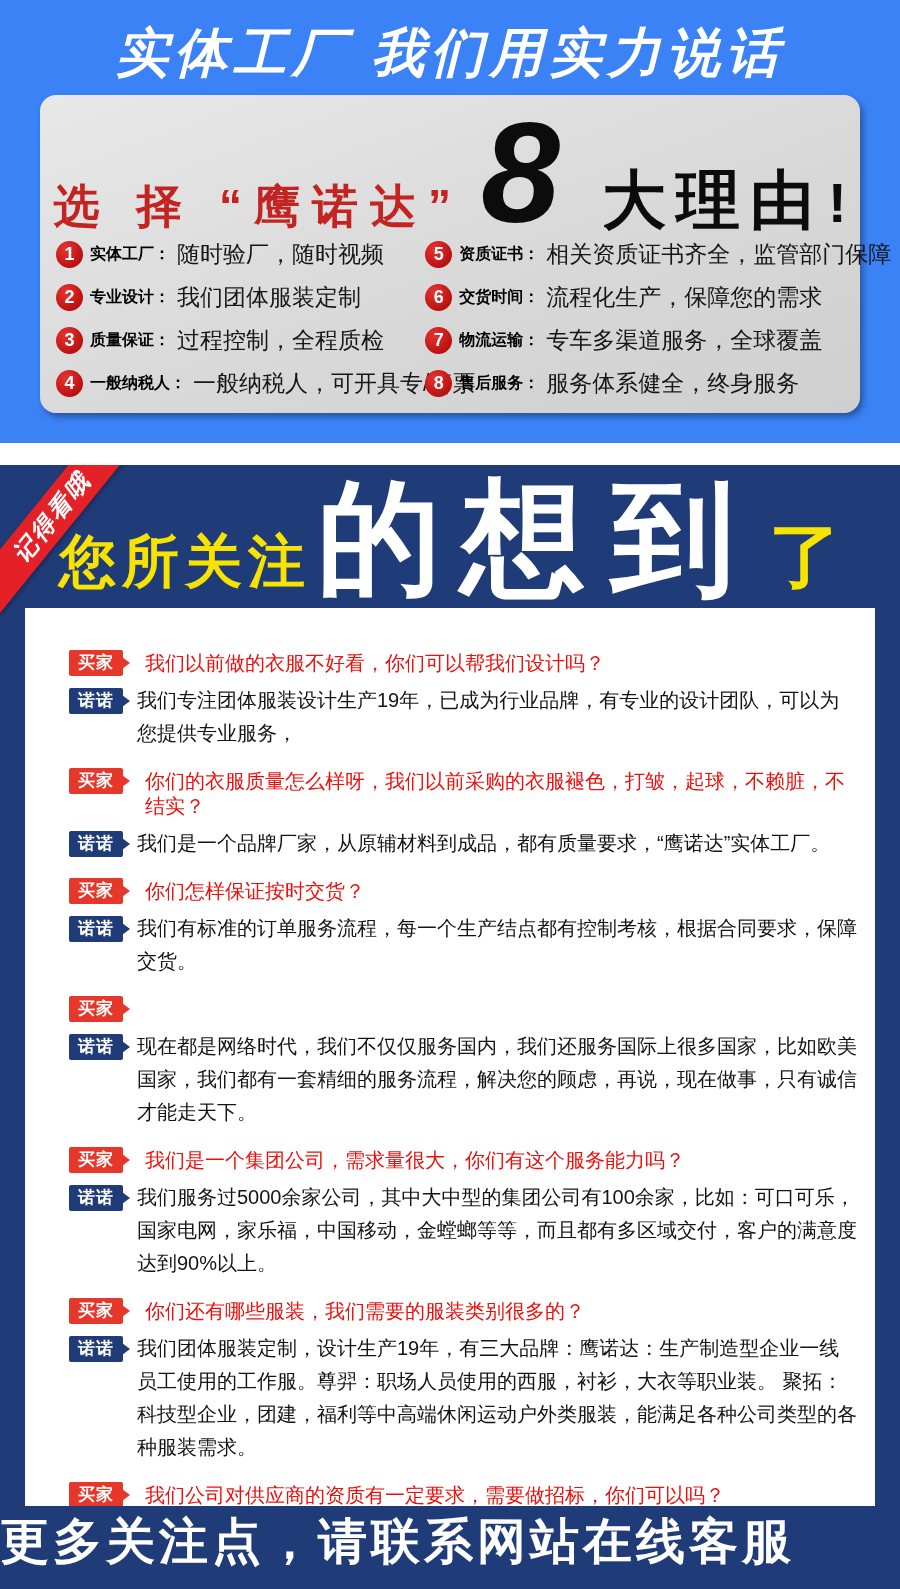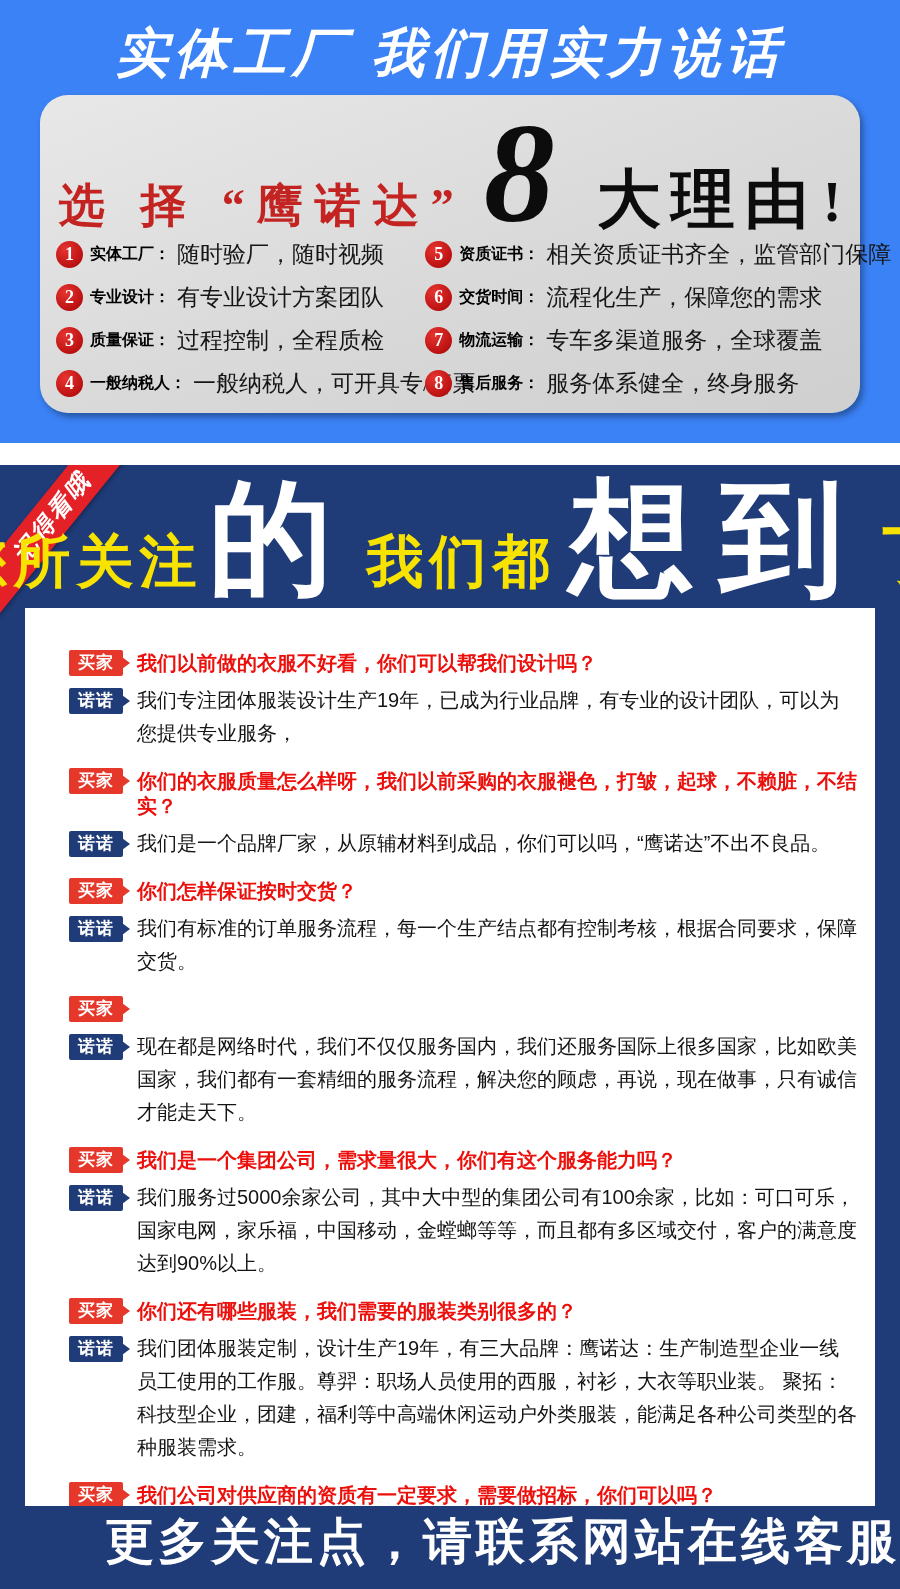--- a/index.html
+++ b/index.html
@@ -12,21 +12,21 @@
   
   .sec-top { position:relative; width:900px; height:443px; background:#3b82f6; }
   .top-headline {
     position:absolute; top:18px; left:0; width:100%; text-align:center;
     color:#ffffff; font-size:53px; font-weight:900; font-style:italic;
     letter-spacing:6px; white-space:nowrap;
   }
   .reasons-card {
     position:absolute; top:95px; left:40px; right:40px; height:318px;
     background:linear-gradient(160deg,#e8e8e8 0%,#d9d9d9 55%,#cfcfcf 100%);
-    border-radius:28px; box-shadow:3px 4px 6px rgba(0,0,0,.35);font-family:Liberation Serif, serif;
+    border-radius:16px; box-shadow:3px 4px 6px rgba(0,0,0,.35);
   }
   .card-title {
     position:absolute; top:18px; left:0; width:100%;
     display:flex; justify-content:center; align-items:baseline; white-space:nowrap;
   }
   .ct-red { color:#c32421; font-size:46px; font-weight:900; letter-spacing:12px; }
   .ct-num { color:#0c0c0c; font-size:142px; font-weight:900; font-style:italic; line-height:.85; margin:0 10px 0 18px; }
   .ct-big { color:#0c0c0c; font-size:64px; font-weight:900; letter-spacing:10px;margin-left:32px; }
   .ct-bang { color:#0c0c0c; font-size:56px; font-weight:900; margin-left:4px; }
   .reasons-grid {
@@ -76,26 +76,26 @@
     position:relative; flex:0 0 auto; height:26px; min-width:46px; padding:0 9px;
     color:#fff; font-size:17px; font-weight:700; line-height:25px; text-align:center;
     border-radius:2px; letter-spacing:1px;
   }
   .tag::after {
     content:''; position:absolute; right:-7px; top:50%; transform:translateY(-50%);
     border-top:6px solid transparent; border-bottom:6px solid transparent; border-left:8px solid #000;
   }
   .tag-buyer { background:#e5382b; } .tag-buyer::after { border-left-color:#e5382b; }
   .tag-seller { background:#1f3b78; } .tag-seller::after { border-left-color:#1f3b78; }
-  .q-text { color:#ec100c; font-size:20px; font-weight:700; line-height:25px; padding-top:1px; }
+  .q-text { color:#ec100c; font-size:20px; font-weight:400; line-height:25px; padding-top:1px;margin-left:8px; }
   .a-text { color:#141414; font-size:20px; line-height:33px; margin-top:-4px; }
 
   .footer-bar {
     position:absolute; bottom:0; left:0; width:900px; height:94px;
-    display:flex; align-items:center; justify-content:flex-end;
+    display:flex; align-items:center; justify-content:flex-start;
   }
   .footer-bar span { color:#fff; font-size:49px; font-weight:900; letter-spacing:4px; white-space:nowrap; }
 </style>
 </head>
 <body>
 
 <div class="sec-top">
   <div class="top-headline">实体工厂 我们用实力说话</div>
 
   <div class="reasons-card">
@@ -108,21 +108,21 @@
 
     <div class="reasons-grid">
       <div class="reason">
         <span class="badge">1</span>
         <span class="reason-label">实体工厂：</span>
         <span class="reason-text">随时验厂，随时视频</span>
       </div>
       <div class="reason">
         <span class="badge">2</span>
         <span class="reason-label">专业设计：</span>
-        <span class="reason-text">有专业设计方案团队</span>
+        <span class="reason-text">我们团体服装定制</span>
       </div>
       <div class="reason">
         <span class="badge">3</span>
         <span class="reason-label">质量保证：</span>
         <span class="reason-text">过程控制，全程质检</span>
       </div>
       <div class="reason">
         <span class="badge">4</span>
         <span class="reason-label">一般纳税人：</span>
         <span class="reason-text">一般纳税人，可开具专/普票</span>
@@ -154,21 +154,20 @@
 <div class="gap"></div>
 
 <div class="sec-main">
   <div class="ribbon">
     <span>记得看哦</span>
   </div>
 
   <div class="big-headline">
     <span class="h-y-sm">您所关注</span>
     <span class="h-w-lg">的</span>
-    <span class="h-y-sm h-gap">我们都</span>
     <span class="h-w-lg h-w-sp">想到</span>
     <span class="h-y-md">了</span>
   </div>
 
   <div class="qa-box">
 
     <div class="qa-item">
       <div class="qa-row">
         <span class="tag tag-buyer">买家</span>
         <span class="q-text">我们以前做的衣服不好看，你们可以帮我们设计吗？</span>
@@ -179,21 +178,21 @@
       </div>
     </div>
 
     <div class="qa-item">
       <div class="qa-row">
         <span class="tag tag-buyer">买家</span>
         <span class="q-text">你们的衣服质量怎么样呀，我们以前采购的衣服褪色，打皱，起球，不赖脏，不结实？</span>
       </div>
       <div class="qa-row answer">
         <span class="tag tag-seller">诺诺</span>
-        <span class="a-text">我们是一个品牌厂家，从原辅材料到成品，你们可以吗，“鹰诺达”不出不良品。</span>
+        <span class="a-text">我们是一个品牌厂家，从原辅材料到成品，都有质量要求，“鹰诺达”实体工厂。</span>
       </div>
     </div>
 
     <div class="qa-item">
       <div class="qa-row">
         <span class="tag tag-buyer">买家</span>
         <span class="q-text">你们怎样保证按时交货？</span>
       </div>
       <div class="qa-row answer">
         <span class="tag tag-seller">诺诺</span>

